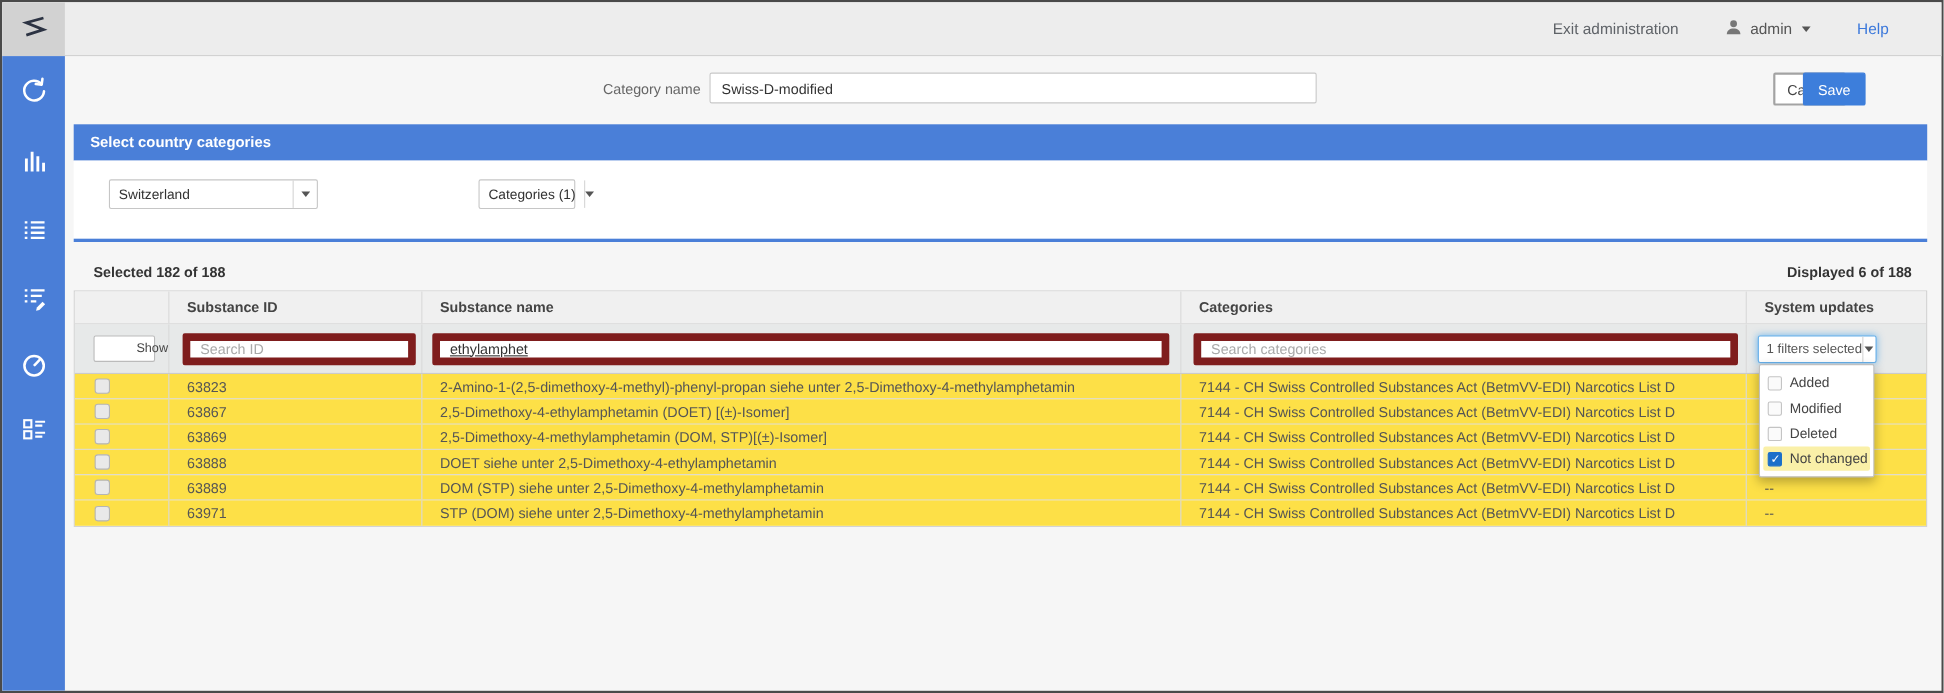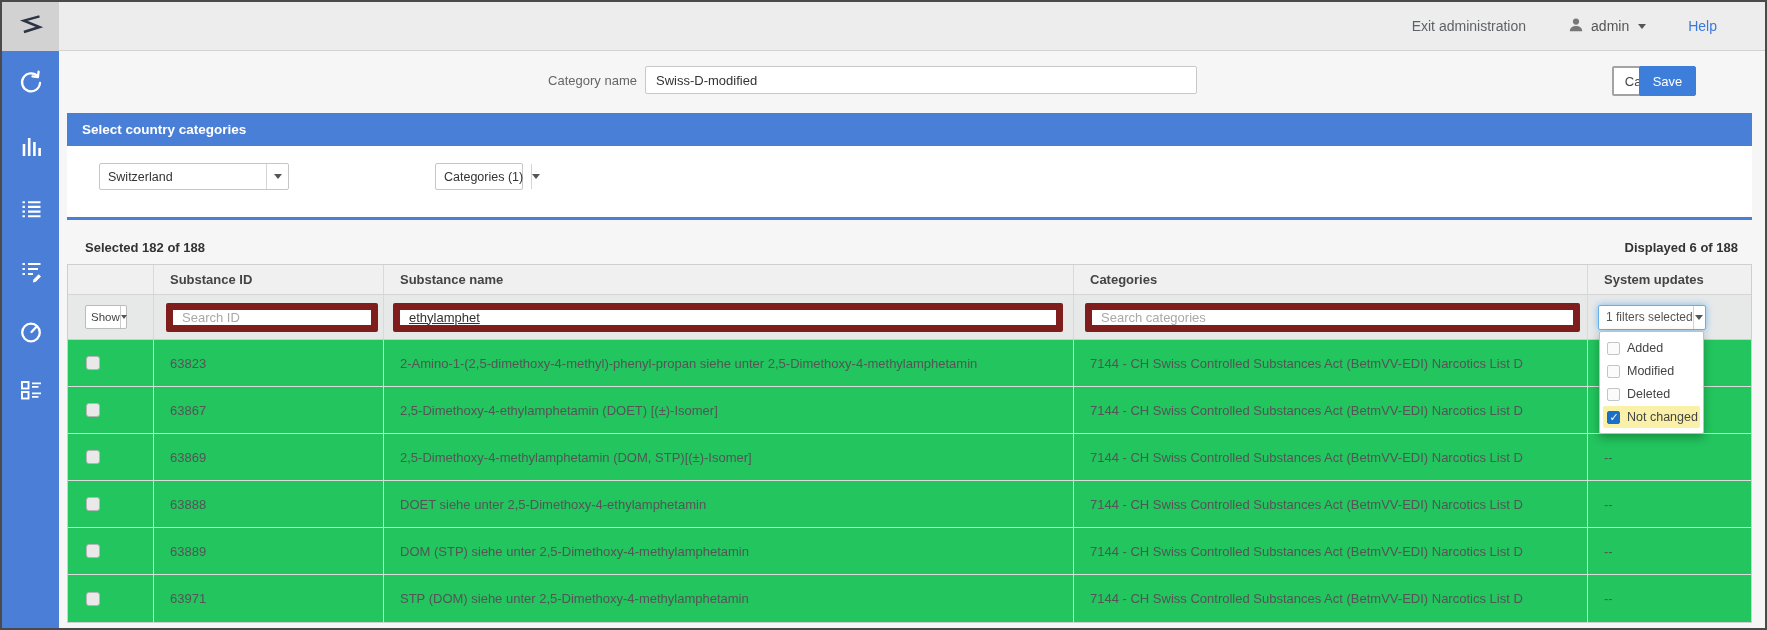--- a/index.html
+++ b/index.html
@@ -57,35 +57,35 @@
   .sel-categories { left:368px; top:17px; width:88px; }
   
   .meta-selected { position:absolute; left:83px; top:238px; font-size:13px; font-weight:bold; color:#333; }
   .meta-displayed { position:absolute; right:27px; top:238px; font-size:13px; font-weight:bold; color:#333; }
   
   .table { position:absolute; left:65px; top:262px; width:1685px;
     border:1px solid #cfcfcf; background:#fff; }
   .tr { display:flex; }
   .thead { height:30px; background:#f0f0f0; border-bottom:1px solid #d5d5d5; }
   .tfilter { height:45px; background:#e7e9e9; border-bottom:1px solid #cbcbcb; }
-  .trow { height:47px; background:#22c55e; border-bottom:1px solid #dcdcdc; }
+  .trow { height:23px; background:#fde047; border-bottom:1px solid #dcdcdc; }
   .trow:last-child { border-bottom:none; }
   .td { display:flex; align-items:center; padding-left:16px; border-right:1px solid #d9d9d9;
     font-size:13px; color:#555; overflow:hidden; white-space:nowrap; }
   .td:last-child { border-right:none; }
   .c1 { width:86px; padding-left:18px; }
   .c2 { width:230px; }
   .c3 { width:690px; }
   .c4 { width:514px; }
   .c5 { flex:1; }
   .thead .td { font-weight:bold; color:#444; }
   .tfilter .td { padding-left:0; }
   
-  .show-select { margin-left:17px; height:24px; width:42px; background:#fff;
-    border:1px solid #bbb; border-radius:2px; display:flex; align-items:center; cursor:pointer; }
+  .show-select { margin-left:17px; height:24px; width:56px; background:#fff;
+    border:1px solid #bbb; border-radius:2px; display:flex; align-items:center; cursor:pointer;padding-left:33px; }
   .show-select .sel-text { flex:1; font-size:11.5px; color:#444; padding-left:5px; }
   .show-select .sel-arrow { width:15px; align-self:stretch; border-left:1px solid #ccc;
     display:flex; align-items:center; justify-content:center; }
   .show-select .sel-tri { border-left-width:3.5px; border-right-width:3.5px; border-top-width:4.5px; }
   .f-input { height:29px; border:7px solid #7f1d1d; border-radius:2px; background:#fff;
     font-size:13px; color:#333; padding:0 9px; font-family:inherit; }
   .f-input::placeholder { color:#a9a9a9; opacity:1; }
   .in-id { margin-left:12px; width:212px; }
   .in-name { margin-left:9px; width:670px;text-decoration:underline; }
   .in-cat { margin-left:11px; width:495px; }

